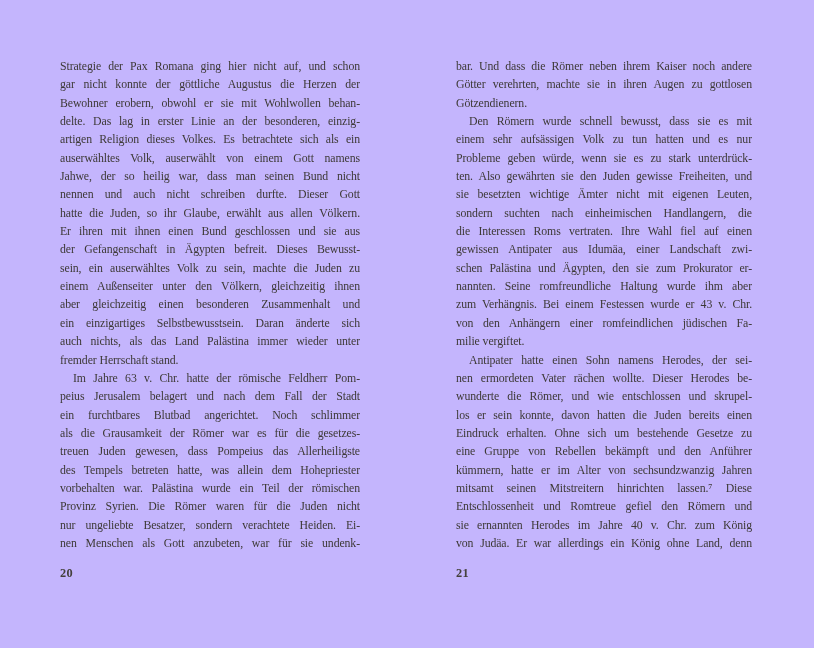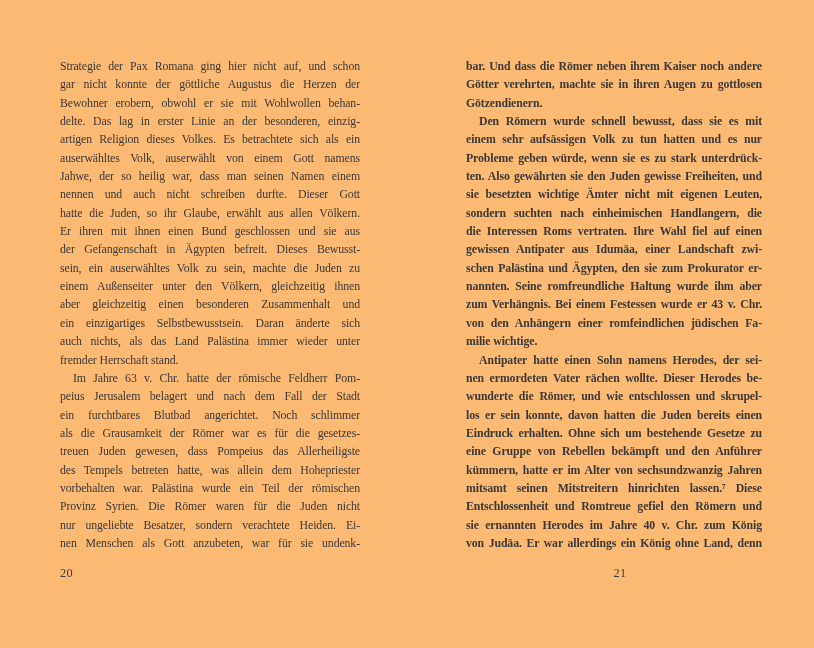--- a/index.html
+++ b/index.html
@@ -4,34 +4,34 @@
 <style>
   html, body {
     margin: 0;
     padding: 0;
     background: #ffffff;
   }
   #spread {
     position: relative;
     width: 814px;
     height: 648px;
-    background: #fdba74;
+    background: #c4b5fd;
     overflow: hidden;
     font-family: "Liberation Serif", "DejaVu Serif", serif;
     color: #3d3936;
   }
   .page {
     position: absolute;
     top: 57px;
     font-size: 11.8px;
     line-height: 18.35px;
     letter-spacing: -0.1px;
   }
   .page-left  { left: 60px;  width: 300px; }
-  .page-right { left: 466px; width: 296px; font-weight: bold; }
+  .page-right { left: 456px; width: 296px; }
   .line {
     height: 18.35px;
     overflow: hidden;
     text-align: justify;
     text-align-last: justify;
     white-space: normal;
     hyphens: none;
   }
   .line.endline {
     text-align: right;
@@ -39,37 +39,38 @@
   }
   .line.indent {
     text-indent: 13px;
   }
   .page-number {
     position: absolute;
     top: 566px;
     font-size: 12.3px;
     letter-spacing: 0.3px;
     color: #44403c;
+    font-weight: bold;
   }
   #page-number-left  { left: 60px; }
-  #page-number-right { left: 472px; width: 296px; text-align: center; }
+  #page-number-right { left: 456px; width: 296px; text-align: left; }
 </style>
 </head>
 <body>
 
 <div id="spread">
 
   <div class="page page-left">
       <div class="line">Strategie der Pax Romana ging hier nicht auf, und schon</div>
       <div class="line">gar nicht konnte der göttliche Augustus die Herzen der</div>
       <div class="line">Bewohner erobern, obwohl er sie mit Wohlwollen behan-</div>
       <div class="line">delte. Das lag in erster Linie an der besonderen, einzig-</div>
       <div class="line">artigen Religion dieses Volkes. Es betrachtete sich als ein</div>
       <div class="line">auserwähltes Volk, auserwählt von einem Gott namens</div>
-      <div class="line">Jahwe, der so heilig war, dass man seinen Namen einem</div>
+      <div class="line">Jahwe, der so heilig war, dass man seinen Bund nicht</div>
       <div class="line">nennen und auch nicht schreiben durfte. Dieser Gott</div>
       <div class="line">hatte die Juden, so ihr Glaube, erwählt aus allen Völkern.</div>
       <div class="line">Er ihren mit ihnen einen Bund geschlossen und sie aus</div>
       <div class="line">der Gefangenschaft in Ägypten befreit. Dieses Bewusst-</div>
       <div class="line">sein, ein auserwähltes Volk zu sein, machte die Juden zu</div>
       <div class="line">einem Außenseiter unter den Völkern, gleichzeitig ihnen</div>
       <div class="line">aber gleichzeitig einen besonderen Zusammenhalt und</div>
       <div class="line">ein einzigartiges Selbstbewusstsein. Daran änderte sich</div>
       <div class="line">auch nichts, als das Land Palästina immer wieder unter</div>
       <div class="line endline">fremder Herrschaft stand.</div>
@@ -94,21 +95,21 @@
       <div class="line">Probleme geben würde, wenn sie es zu stark unterdrück-</div>
       <div class="line">ten. Also gewährten sie den Juden gewisse Freiheiten, und</div>
       <div class="line">sie besetzten wichtige Ämter nicht mit eigenen Leuten,</div>
       <div class="line">sondern suchten nach einheimischen Handlangern, die</div>
       <div class="line">die Interessen Roms vertraten. Ihre Wahl fiel auf einen</div>
       <div class="line">gewissen Antipater aus Idumäa, einer Landschaft zwi-</div>
       <div class="line">schen Palästina und Ägypten, den sie zum Prokurator er-</div>
       <div class="line">nannten. Seine romfreundliche Haltung wurde ihm aber</div>
       <div class="line">zum Verhängnis. Bei einem Festessen wurde er 43 v. Chr.</div>
       <div class="line">von den Anhängern einer romfeindlichen jüdischen Fa-</div>
-      <div class="line endline">milie wichtige.</div>
+      <div class="line endline">milie vergiftet.</div>
       <div class="line indent">Antipater hatte einen Sohn namens Herodes, der sei-</div>
       <div class="line">nen ermordeten Vater rächen wollte. Dieser Herodes be-</div>
       <div class="line">wunderte die Römer, und wie entschlossen und skrupel-</div>
       <div class="line">los er sein konnte, davon hatten die Juden bereits einen</div>
       <div class="line">Eindruck erhalten. Ohne sich um bestehende Gesetze zu</div>
       <div class="line">eine Gruppe von Rebellen bekämpft und den Anführer</div>
       <div class="line">kümmern, hatte er im Alter von sechsundzwanzig Jahren</div>
       <div class="line">mitsamt seinen Mitstreitern hinrichten lassen.⁷ Diese</div>
       <div class="line">Entschlossenheit und Romtreue gefiel den Römern und</div>
       <div class="line">sie ernannten Herodes im Jahre 40 v. Chr. zum König</div>

